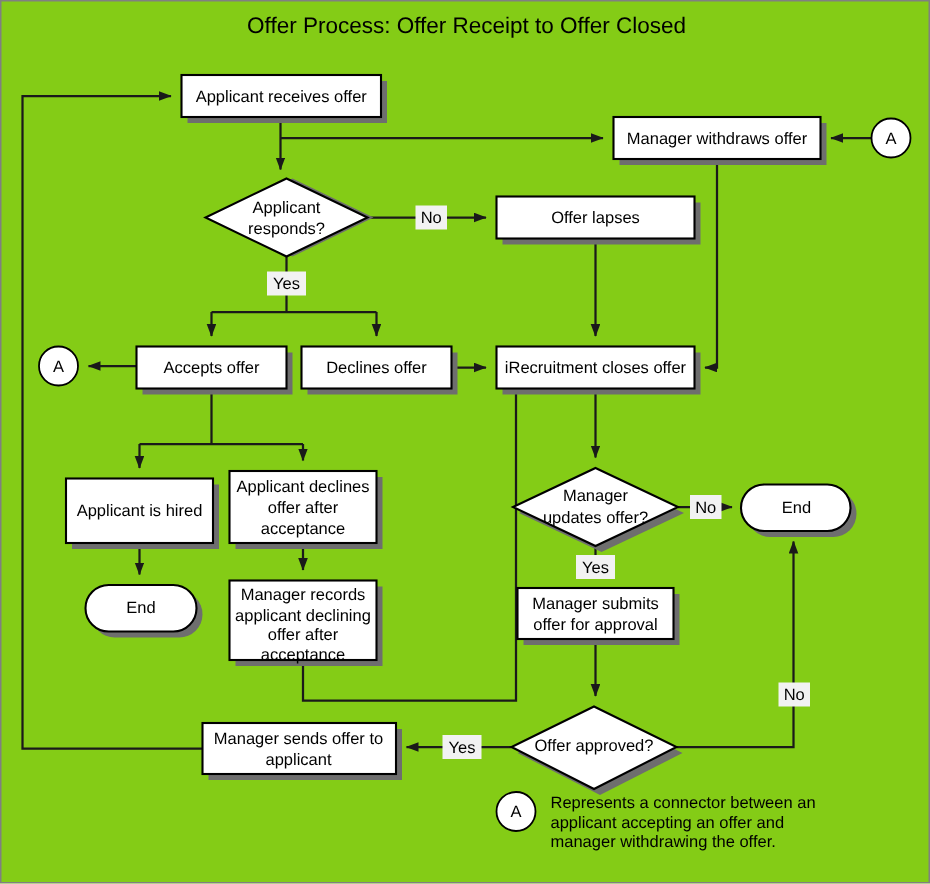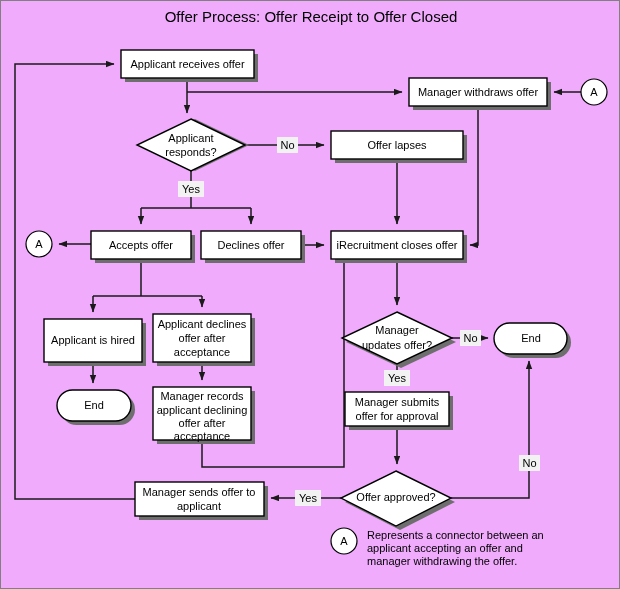--- a/index.html
+++ b/index.html
@@ -4,21 +4,21 @@
 <style>
   html, body {
     margin: 0;
     padding: 0;
     background: #ffffff;
   }
   #page {
     position: relative;
     width: 620px;
     height: 589px;
-    background: #f0abfc;
+    background: #84cc16;
     border: 1px solid #808080;
     box-sizing: border-box;
     font-family: "Liberation Sans", sans-serif;
     overflow: hidden;
   }
   svg.flow {
     position: absolute;
     left: 0;
     top: 0;
     width: 620px;

